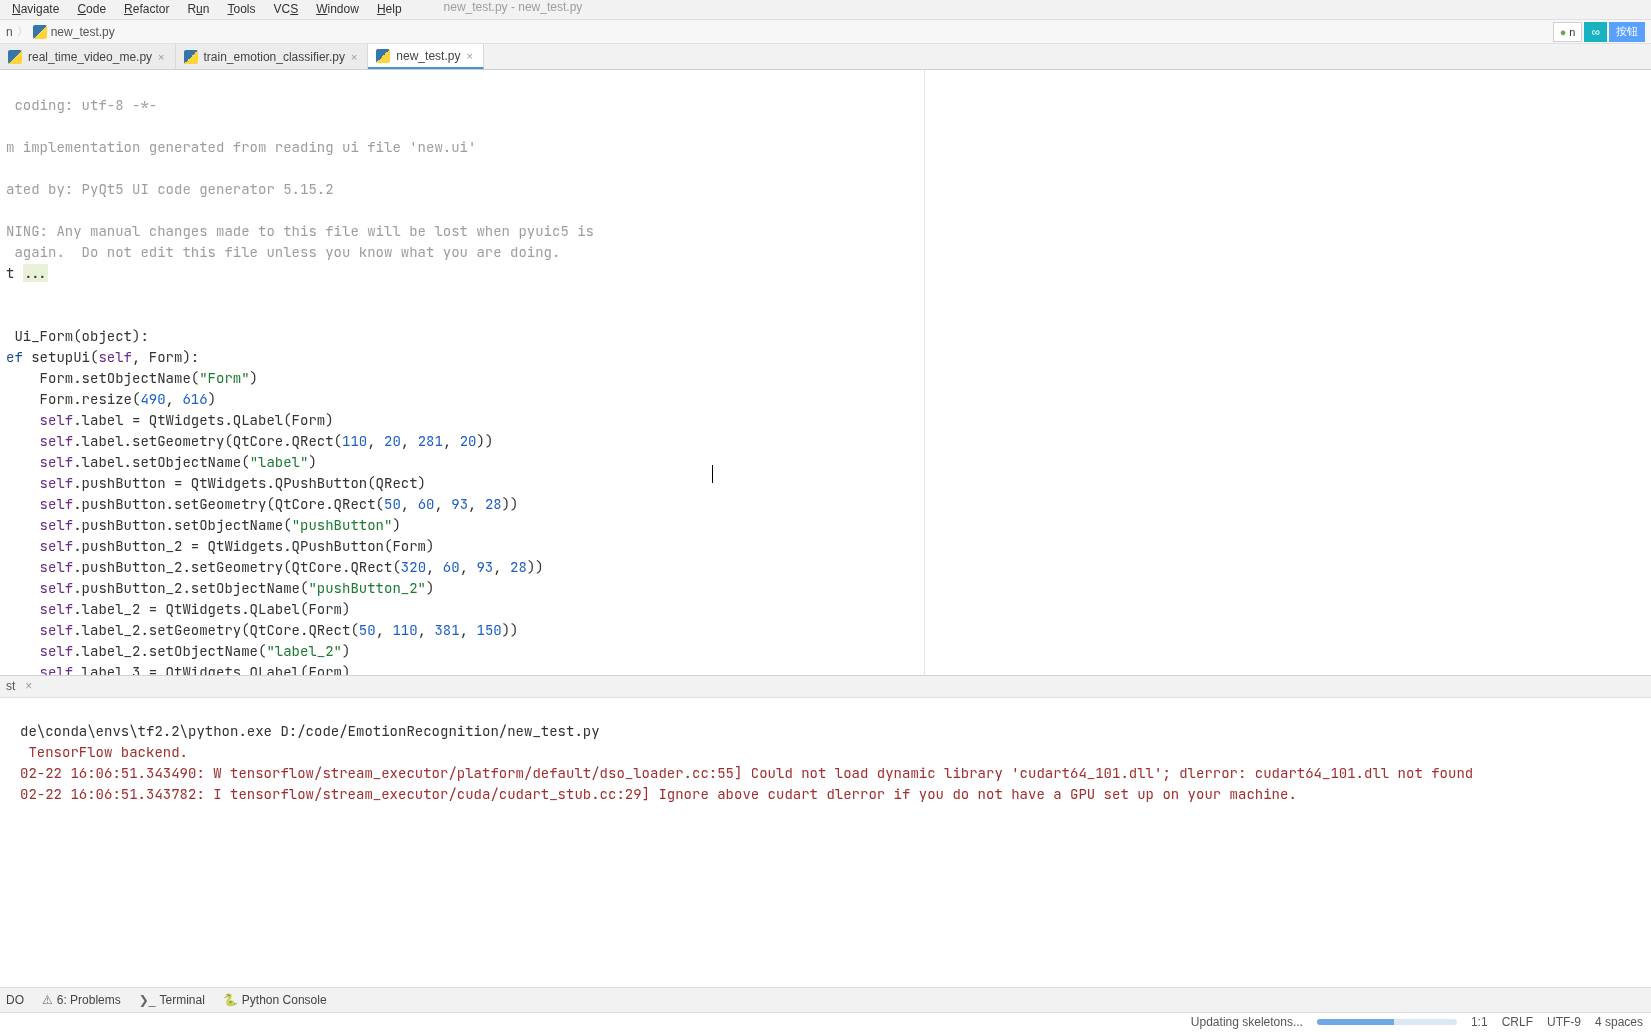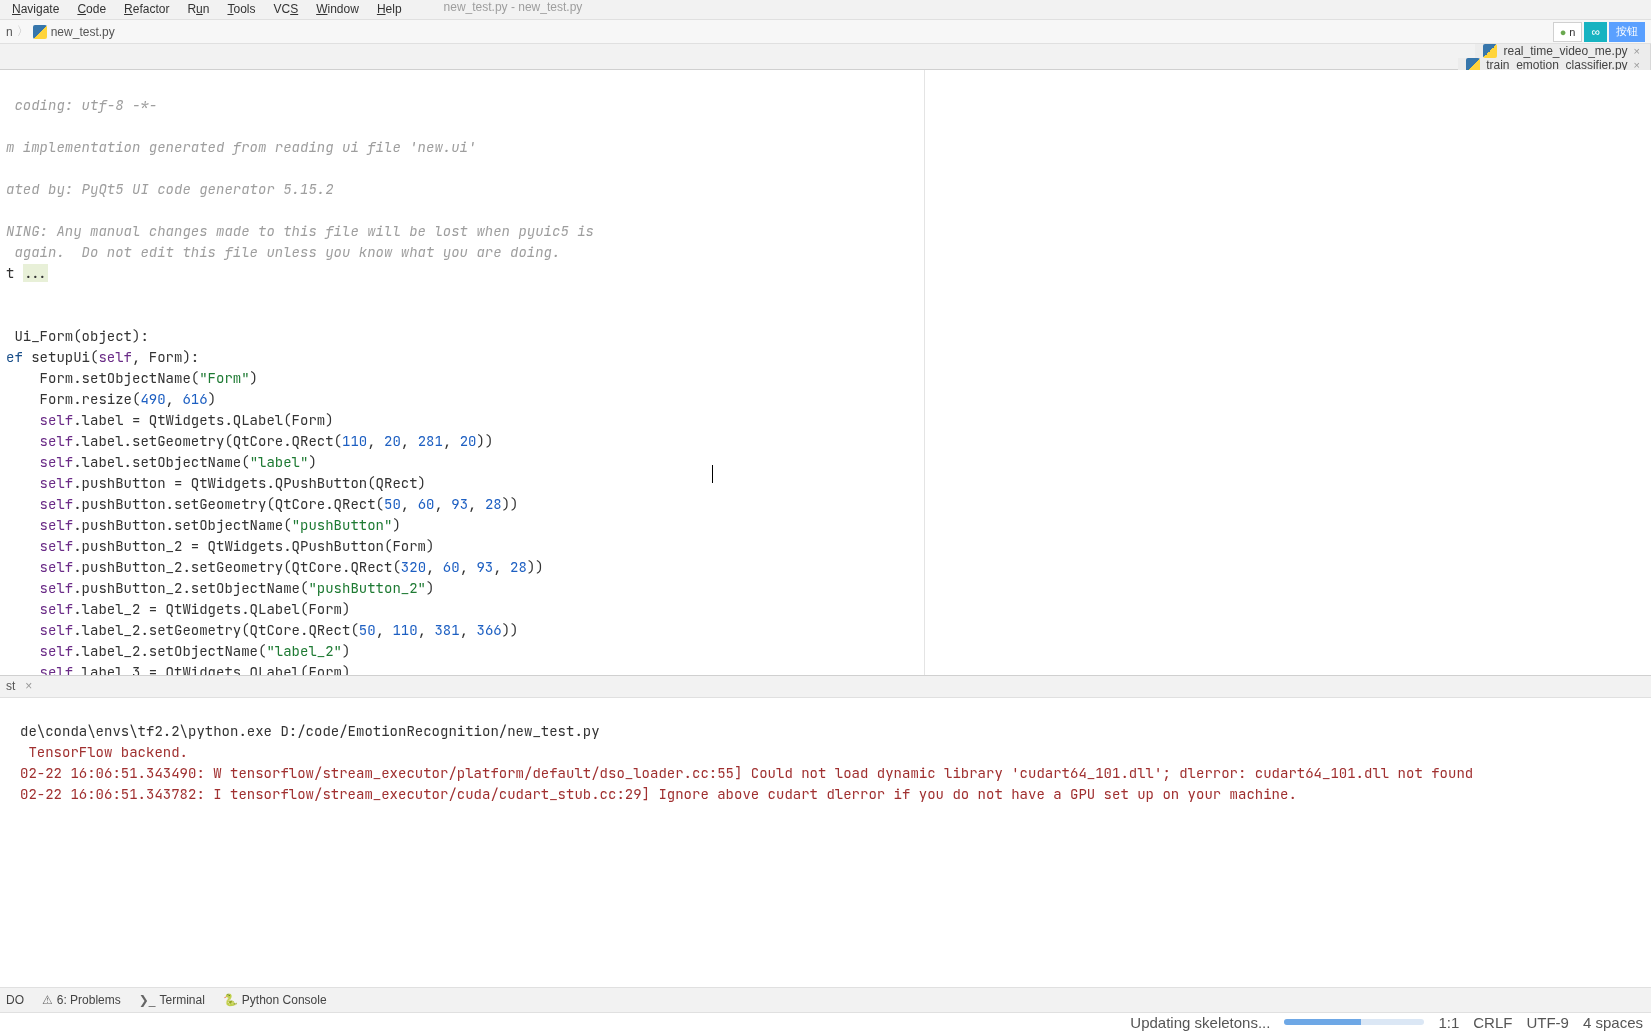--- a/index.html
+++ b/index.html
@@ -71,21 +71,20 @@
   .nav-chip.teal { background: #17b3c1; color: #fff; border-color: #17b3c1; }
   .nav-chip.blue { background: #5aa0ff; color: #fff; border-color: #5aa0ff; }
   .cloud-icon::before { content: "∞"; font-size: 12px; color:#fff; }
   
   .tabsrow {
     height: 26px;
     background: #f2f2f2;
     border-bottom: 1px solid #d0d0d0;
     display: flex;
     align-items: flex-end;
-    flex-direction: column;
   }
   .tab {
     height: 25px;
     padding: 0 10px 0 8px;
     display: flex;
     align-items: center;
     gap: 6px;
     border-right: 1px solid #d8d8d8;
     background: #ececec;
     font-size: 12px;
@@ -110,21 +109,21 @@
     font-family: "JetBrains Mono","Consolas","Courier New",monospace;
     font-size: 14px;
     line-height: 21px;
     white-space: pre;
     padding: 4px 6px;
     overflow: hidden;
     position: relative;
     color: #333;
     background: #fff;
   }
-  .editor .c-comment { color: #9e9e9e; font-style: italic; }
+  .editor .c-comment { color: #9e9e9e; }
   .editor .c-keyword { color: #1a4f8a; }
   .editor .c-self { color: #6a2b87; }
   .editor .c-string { color: #1e7a33; }
   .editor .c-number { color: #1d5fc2; }
   .editor .c-normal { color: #333; }
   .editor .highlight-bg { background: #e8f0d8; }
   .caret {
     position: absolute;
     top: 395px;
     left: 712px;
@@ -183,21 +182,21 @@
   .tool-footer .ico { font-size: 12px; color: #666; }
   
   .statusbar {
     height: 22px;
     background: #fff;
     border-top: 1px solid #e0e0e0;
     display: flex;
     align-items: center;
     justify-content: flex-end;
     padding: 0 8px;
-    font-size: 15px;
+    font-size: 12px;
     color: #555;
     gap: 14px;
   }
   .statusbar .left-spacer { flex: 1; }
   .progress {
     width: 140px; height: 6px;
     background: #dbe7f5;
     border-radius: 3px;
     position: relative;
     overflow: hidden;
@@ -284,21 +283,21 @@
 <span class="c-normal">    </span><span class="c-self">self</span><span class="c-normal">.label = QtWidgets.QLabel(Form)</span>
 <span class="c-normal">    </span><span class="c-self">self</span><span class="c-normal">.label.setGeometry(QtCore.QRect(</span><span class="c-number">110</span><span class="c-normal">, </span><span class="c-number">20</span><span class="c-normal">, </span><span class="c-number">281</span><span class="c-normal">, </span><span class="c-number">20</span><span class="c-normal">))</span>
 <span class="c-normal">    </span><span class="c-self">self</span><span class="c-normal">.label.setObjectName(</span><span class="c-string">"label"</span><span class="c-normal">)</span>
 <span class="c-normal">    </span><span class="c-self">self</span><span class="c-normal">.pushButton = QtWidgets.QPushButton(QRect)</span>
 <span class="c-normal">    </span><span class="c-self">self</span><span class="c-normal">.pushButton.setGeometry(QtCore.QRect(</span><span class="c-number">50</span><span class="c-normal">, </span><span class="c-number">60</span><span class="c-normal">, </span><span class="c-number">93</span><span class="c-normal">, </span><span class="c-number">28</span><span class="c-normal">))</span>
 <span class="c-normal">    </span><span class="c-self">self</span><span class="c-normal">.pushButton.setObjectName(</span><span class="c-string">"pushButton"</span><span class="c-normal">)</span>
 <span class="c-normal">    </span><span class="c-self">self</span><span class="c-normal">.pushButton_2 = QtWidgets.QPushButton(Form)</span>
 <span class="c-normal">    </span><span class="c-self">self</span><span class="c-normal">.pushButton_2.setGeometry(QtCore.QRect(</span><span class="c-number">320</span><span class="c-normal">, </span><span class="c-number">60</span><span class="c-normal">, </span><span class="c-number">93</span><span class="c-normal">, </span><span class="c-number">28</span><span class="c-normal">))</span>
 <span class="c-normal">    </span><span class="c-self">self</span><span class="c-normal">.pushButton_2.setObjectName(</span><span class="c-string">"pushButton_2"</span><span class="c-normal">)</span>
 <span class="c-normal">    </span><span class="c-self">self</span><span class="c-normal">.label_2 = QtWidgets.QLabel(Form)</span>
-<span class="c-normal">    </span><span class="c-self">self</span><span class="c-normal">.label_2.setGeometry(QtCore.QRect(</span><span class="c-number">50</span><span class="c-normal">, </span><span class="c-number">110</span><span class="c-normal">, </span><span class="c-number">381</span><span class="c-normal">, </span><span class="c-number">366</span><span class="c-normal">))</span>
+<span class="c-normal">    </span><span class="c-self">self</span><span class="c-normal">.label_2.setGeometry(QtCore.QRect(</span><span class="c-number">50</span><span class="c-normal">, </span><span class="c-number">110</span><span class="c-normal">, </span><span class="c-number">381</span><span class="c-normal">, </span><span class="c-number">150</span><span class="c-normal">))</span>
 <span class="c-normal">    </span><span class="c-self">self</span><span class="c-normal">.label_2.setObjectName(</span><span class="c-string">"label_2"</span><span class="c-normal">)</span>
 <span class="c-normal">    </span><span class="c-self">self</span><span class="c-normal"> label_3 = QtWidgets QLabel(Form)</span>
     <div class="caret"></div>
   </div>
   <div class="editor-right"></div>
 </div>
 
 <div class="run-panel">
   <div class="run-tabbar">
     <span class="run-tab">st</span>

